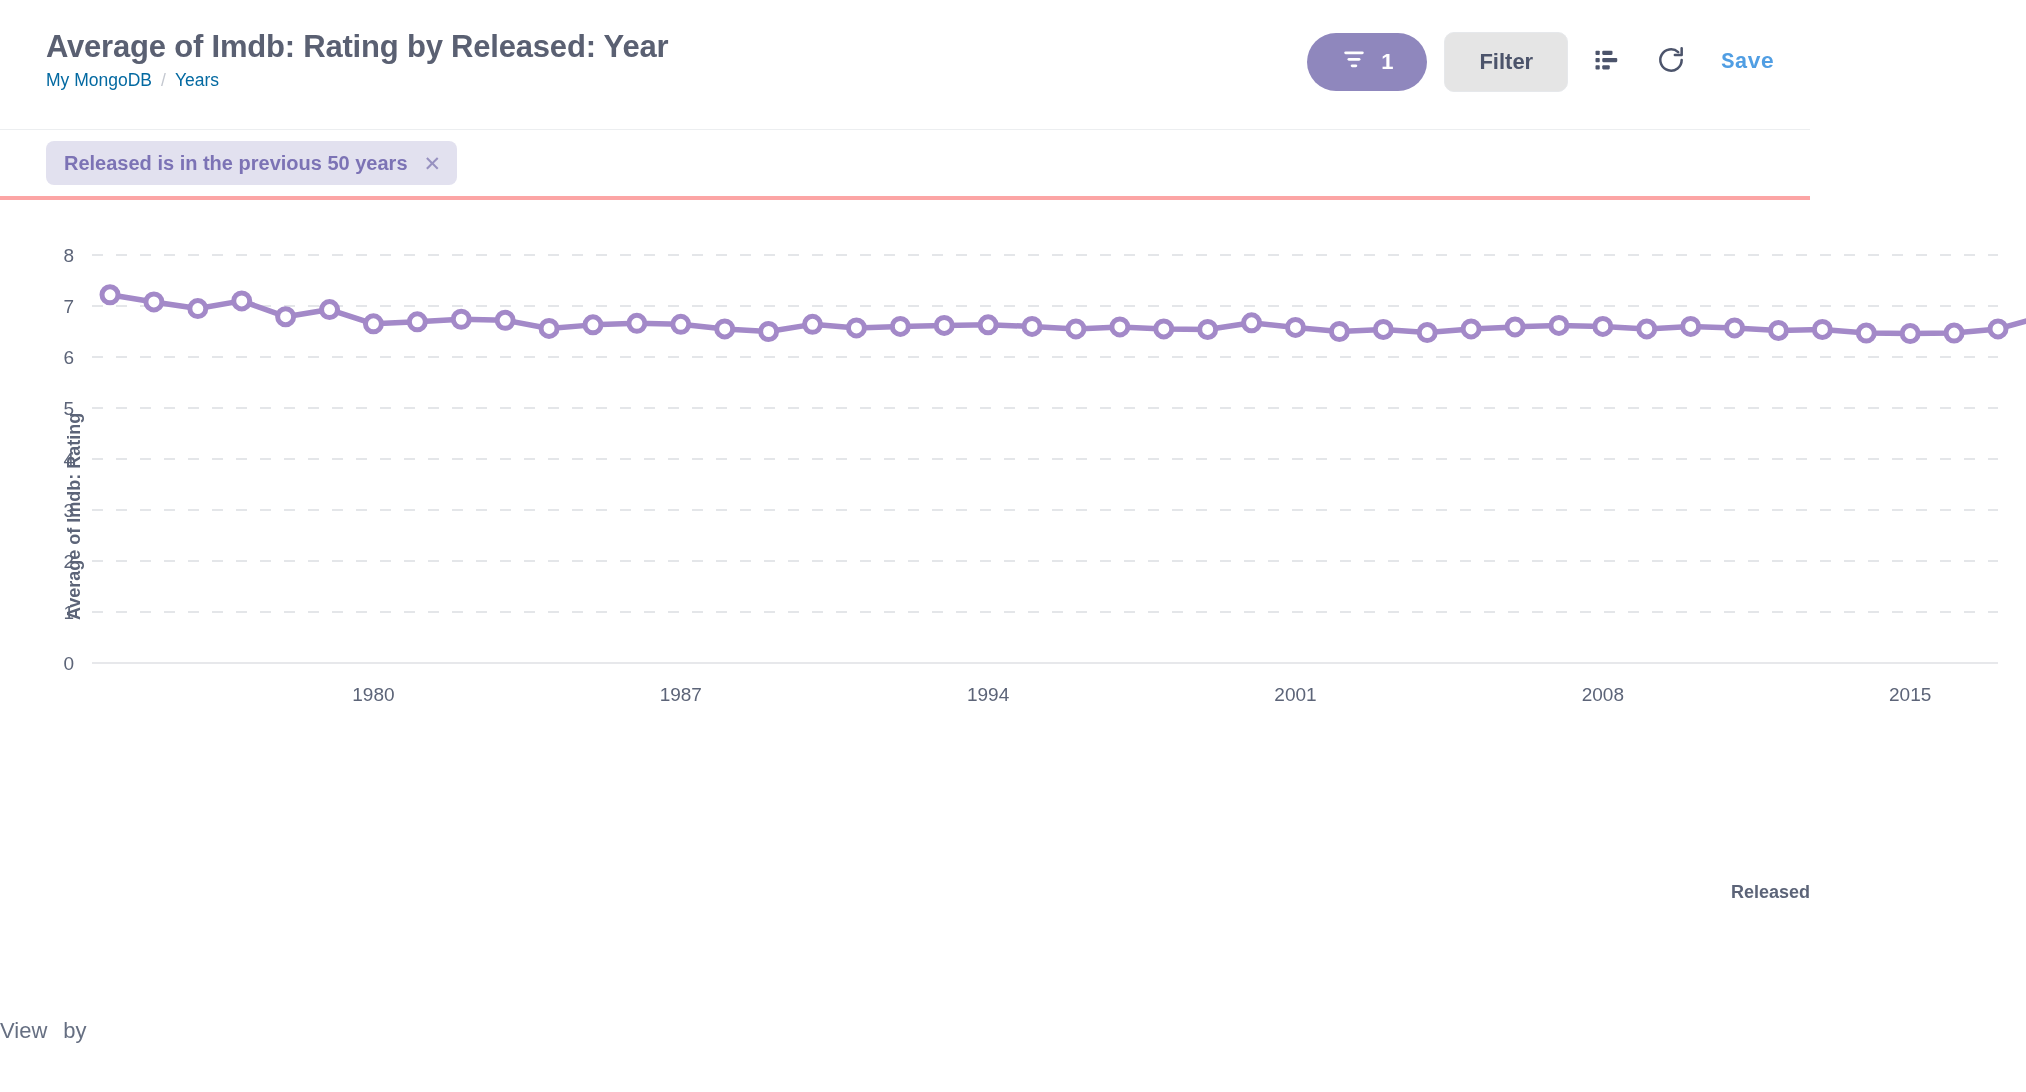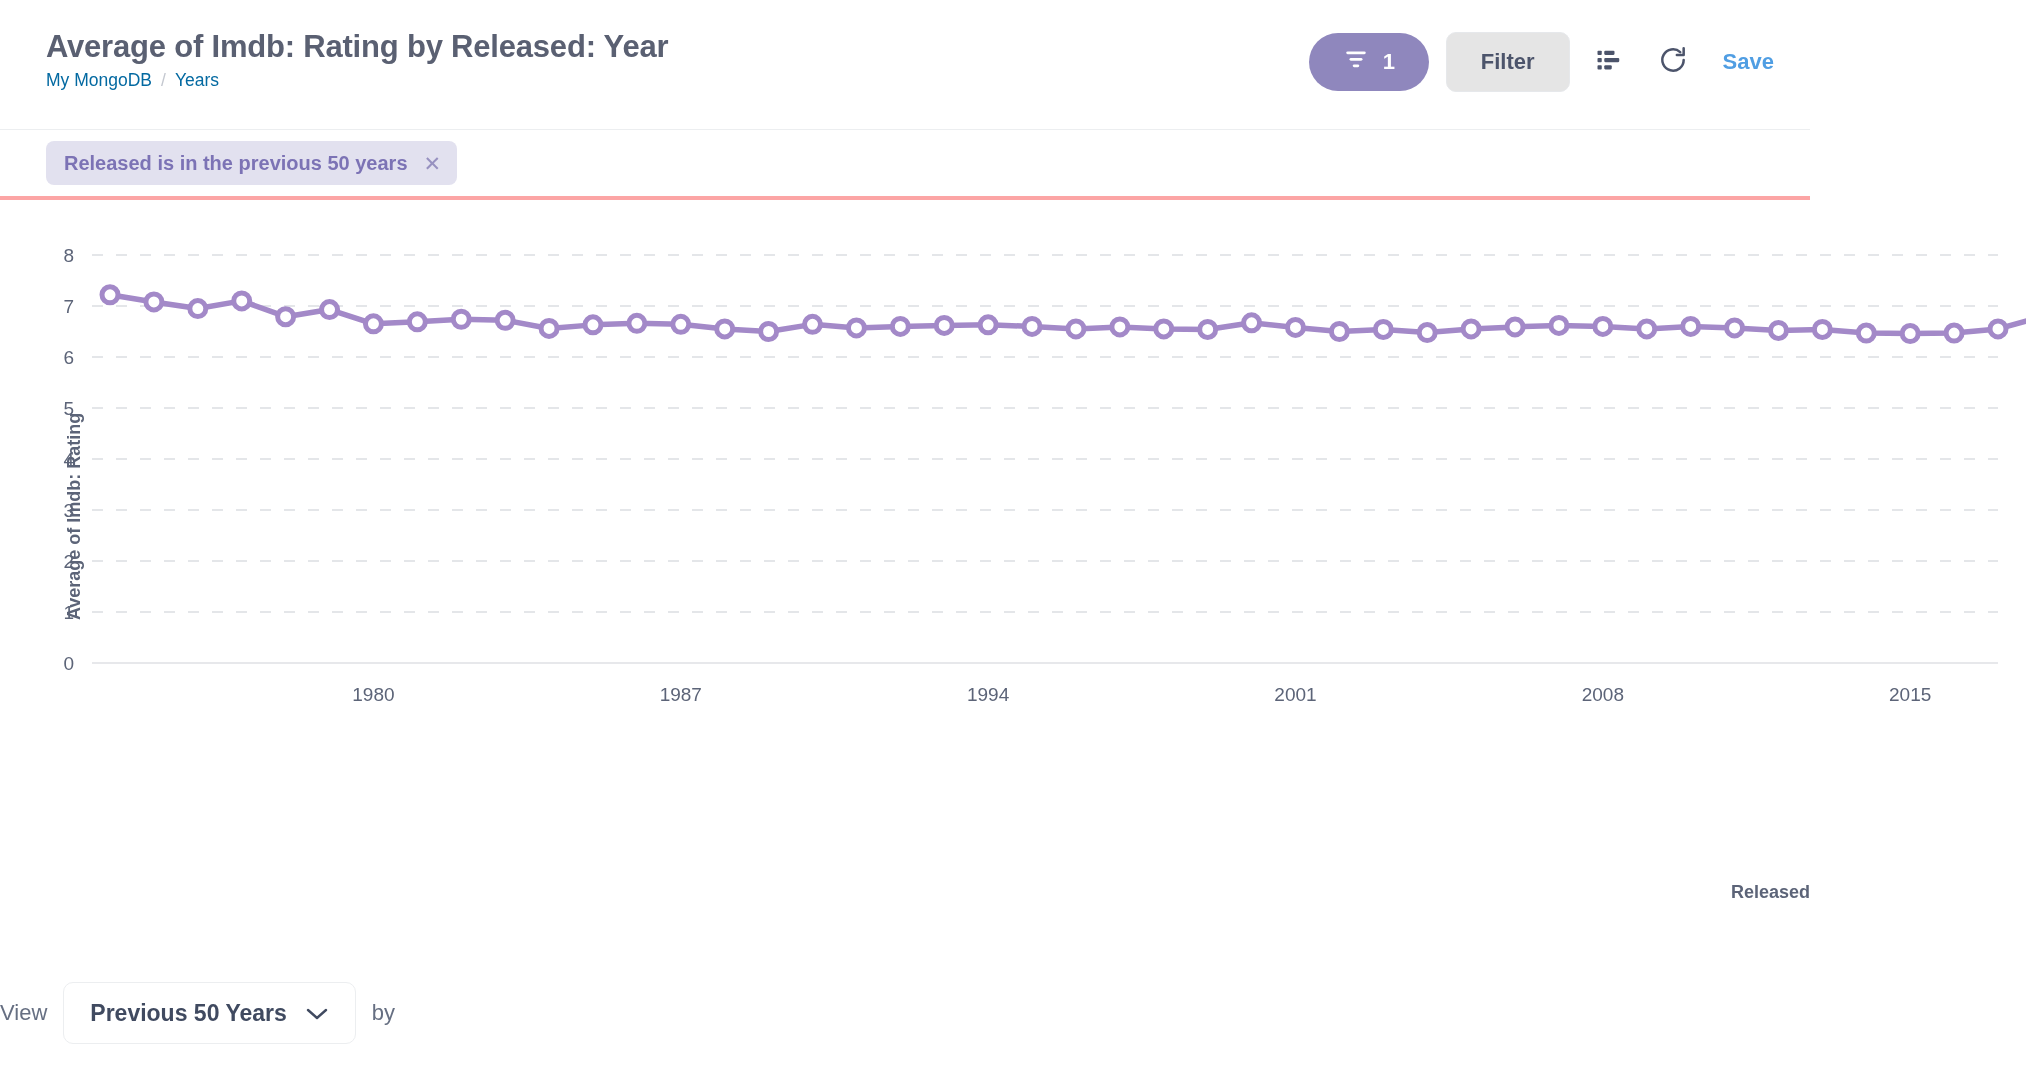--- a/index.html
+++ b/index.html
@@ -80,20 +80,21 @@
     cursor: pointer;
     background: none; border: none;
   }
   .save-link {
     color: #509ee3;
     font-size: 22px;
     font-weight: 700;
     cursor: pointer;
     margin-left: 10px;
     margin-right: 6px;
+    font-family: Liberation Mono, monospace;
   }
 
   
   .filter-bar {
     height: 70px;
     display: flex;
     align-items: center;
     padding: 0 46px;
     border-bottom: 4px solid #fca5a5;
   }
@@ -302,24 +303,16 @@
         <circle cx="1910.1860465116279" cy="133.54000000000002" r="8" fill="#ffffff" stroke="#a389c8" stroke-width="5"></circle>
         <circle cx="1954.093023255814" cy="133.03000000000003" r="8" fill="#ffffff" stroke="#a389c8" stroke-width="5"></circle>
         <circle cx="1998" cy="128.95" r="8" fill="#ffffff" stroke="#a389c8" stroke-width="5"></circle>
         <circle cx="2041.906976744186" cy="116.70999999999998" r="8" fill="#ffffff" stroke="#a389c8" stroke-width="5"></circle>
       </svg>
     <div class="x-axis-title">Released</div>
   </div>
 
   <div class="footer">
     <span class="footer-label">View</span>
-    <div class="select-box">
-      <span>Previous 50 Years</span>
-      <span class="chev">
-        <svg width="24" height="14" viewBox="0 0 24 14" fill="none" aria-hidden="true">
-          <path d="M3 3l9 8 9-8" stroke="#404a60" stroke-width="2.4" stroke-linecap="round" stroke-linejoin="round"></path>
-        </svg>
-      </span>
-    </div>
     <span class="footer-label">by</span>
   </div>
 
 </div>
 
 </body></html>

